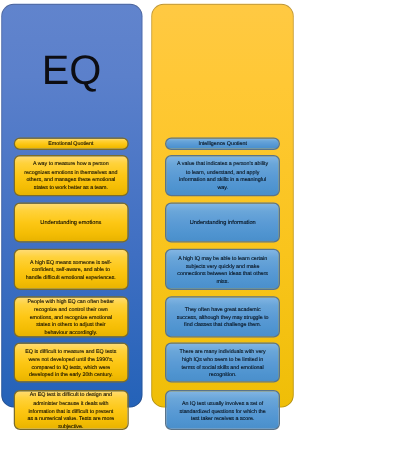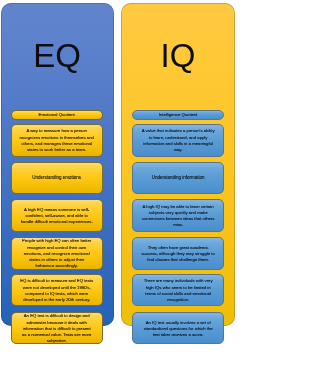--- a/index.html
+++ b/index.html
@@ -77,21 +77,20 @@
       </div>
     <div class="chip c7">
         <span class="ln">An EQ test is difficult to design and</span>
         <span class="ln">administer because it deals with</span>
         <span class="ln">information that is difficult to present</span>
         <span class="ln">as a numerical value. Tests are more</span>
         <span class="ln">subjective.</span>
       </div>
   </div>
   <div class="panel iq">
-    <div class="bigtitle">IQ</div>
     <div class="chip c1 hdr">
         <span class="ln">Intelligence Quotient</span>
       </div>
     <div class="chip c2">
         <span class="ln">A value that indicates a person's ability</span>
         <span class="ln">to learn, understand, and apply</span>
         <span class="ln">information and skills in a meaningful</span>
         <span class="ln">way.</span>
       </div>
     <div class="chip c3 hdr">

